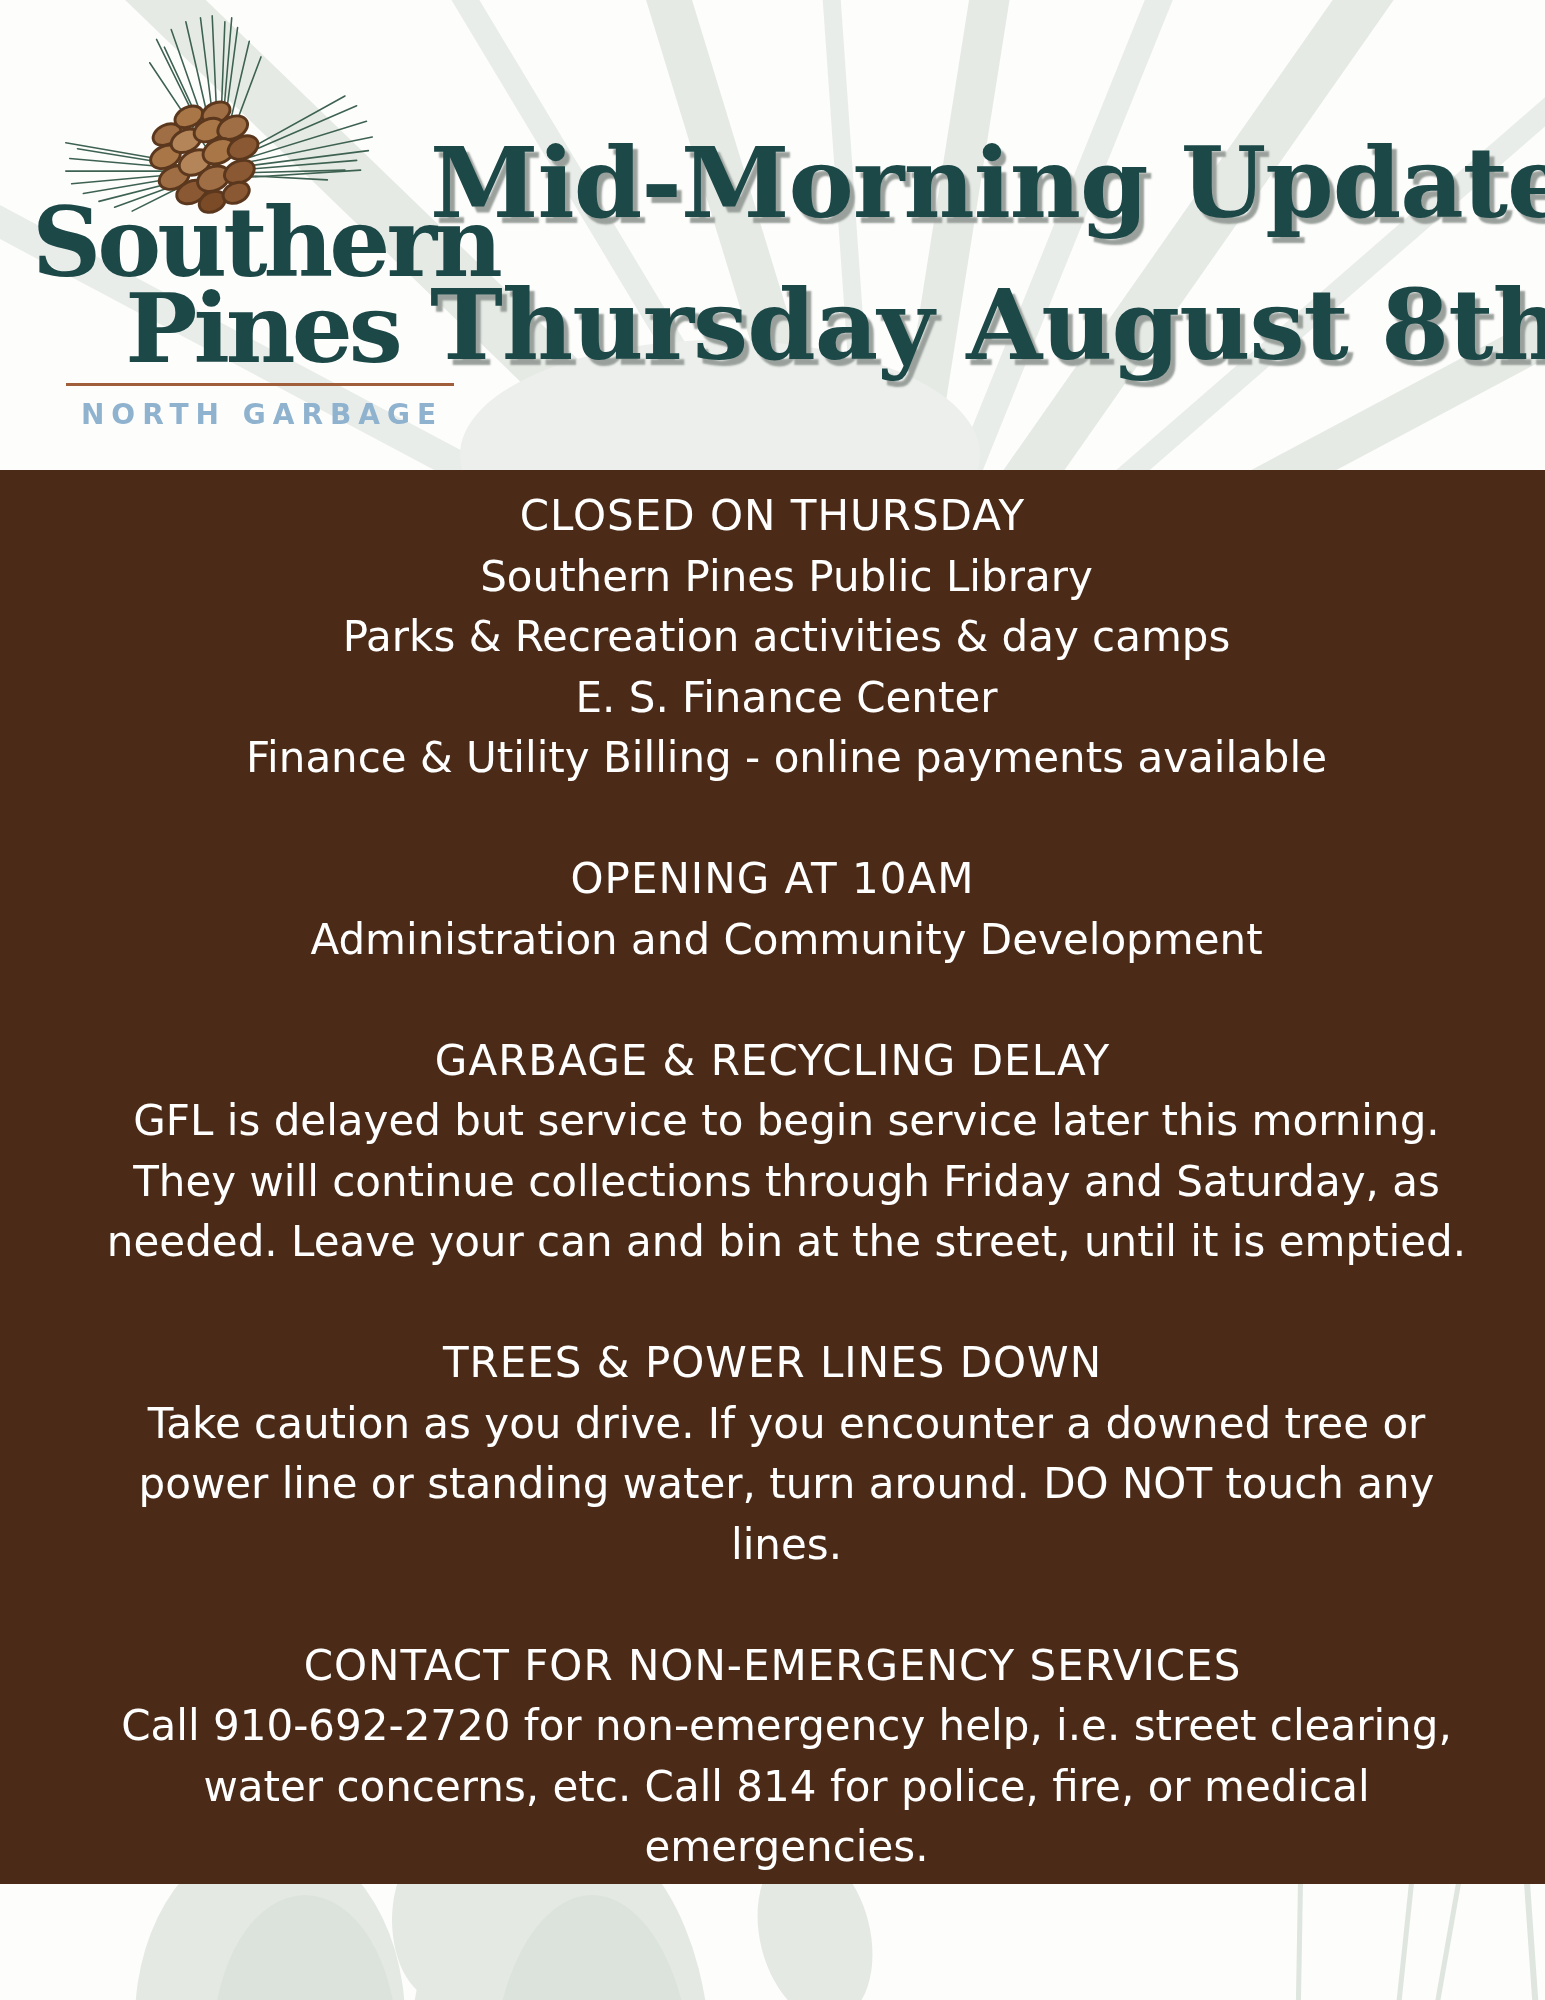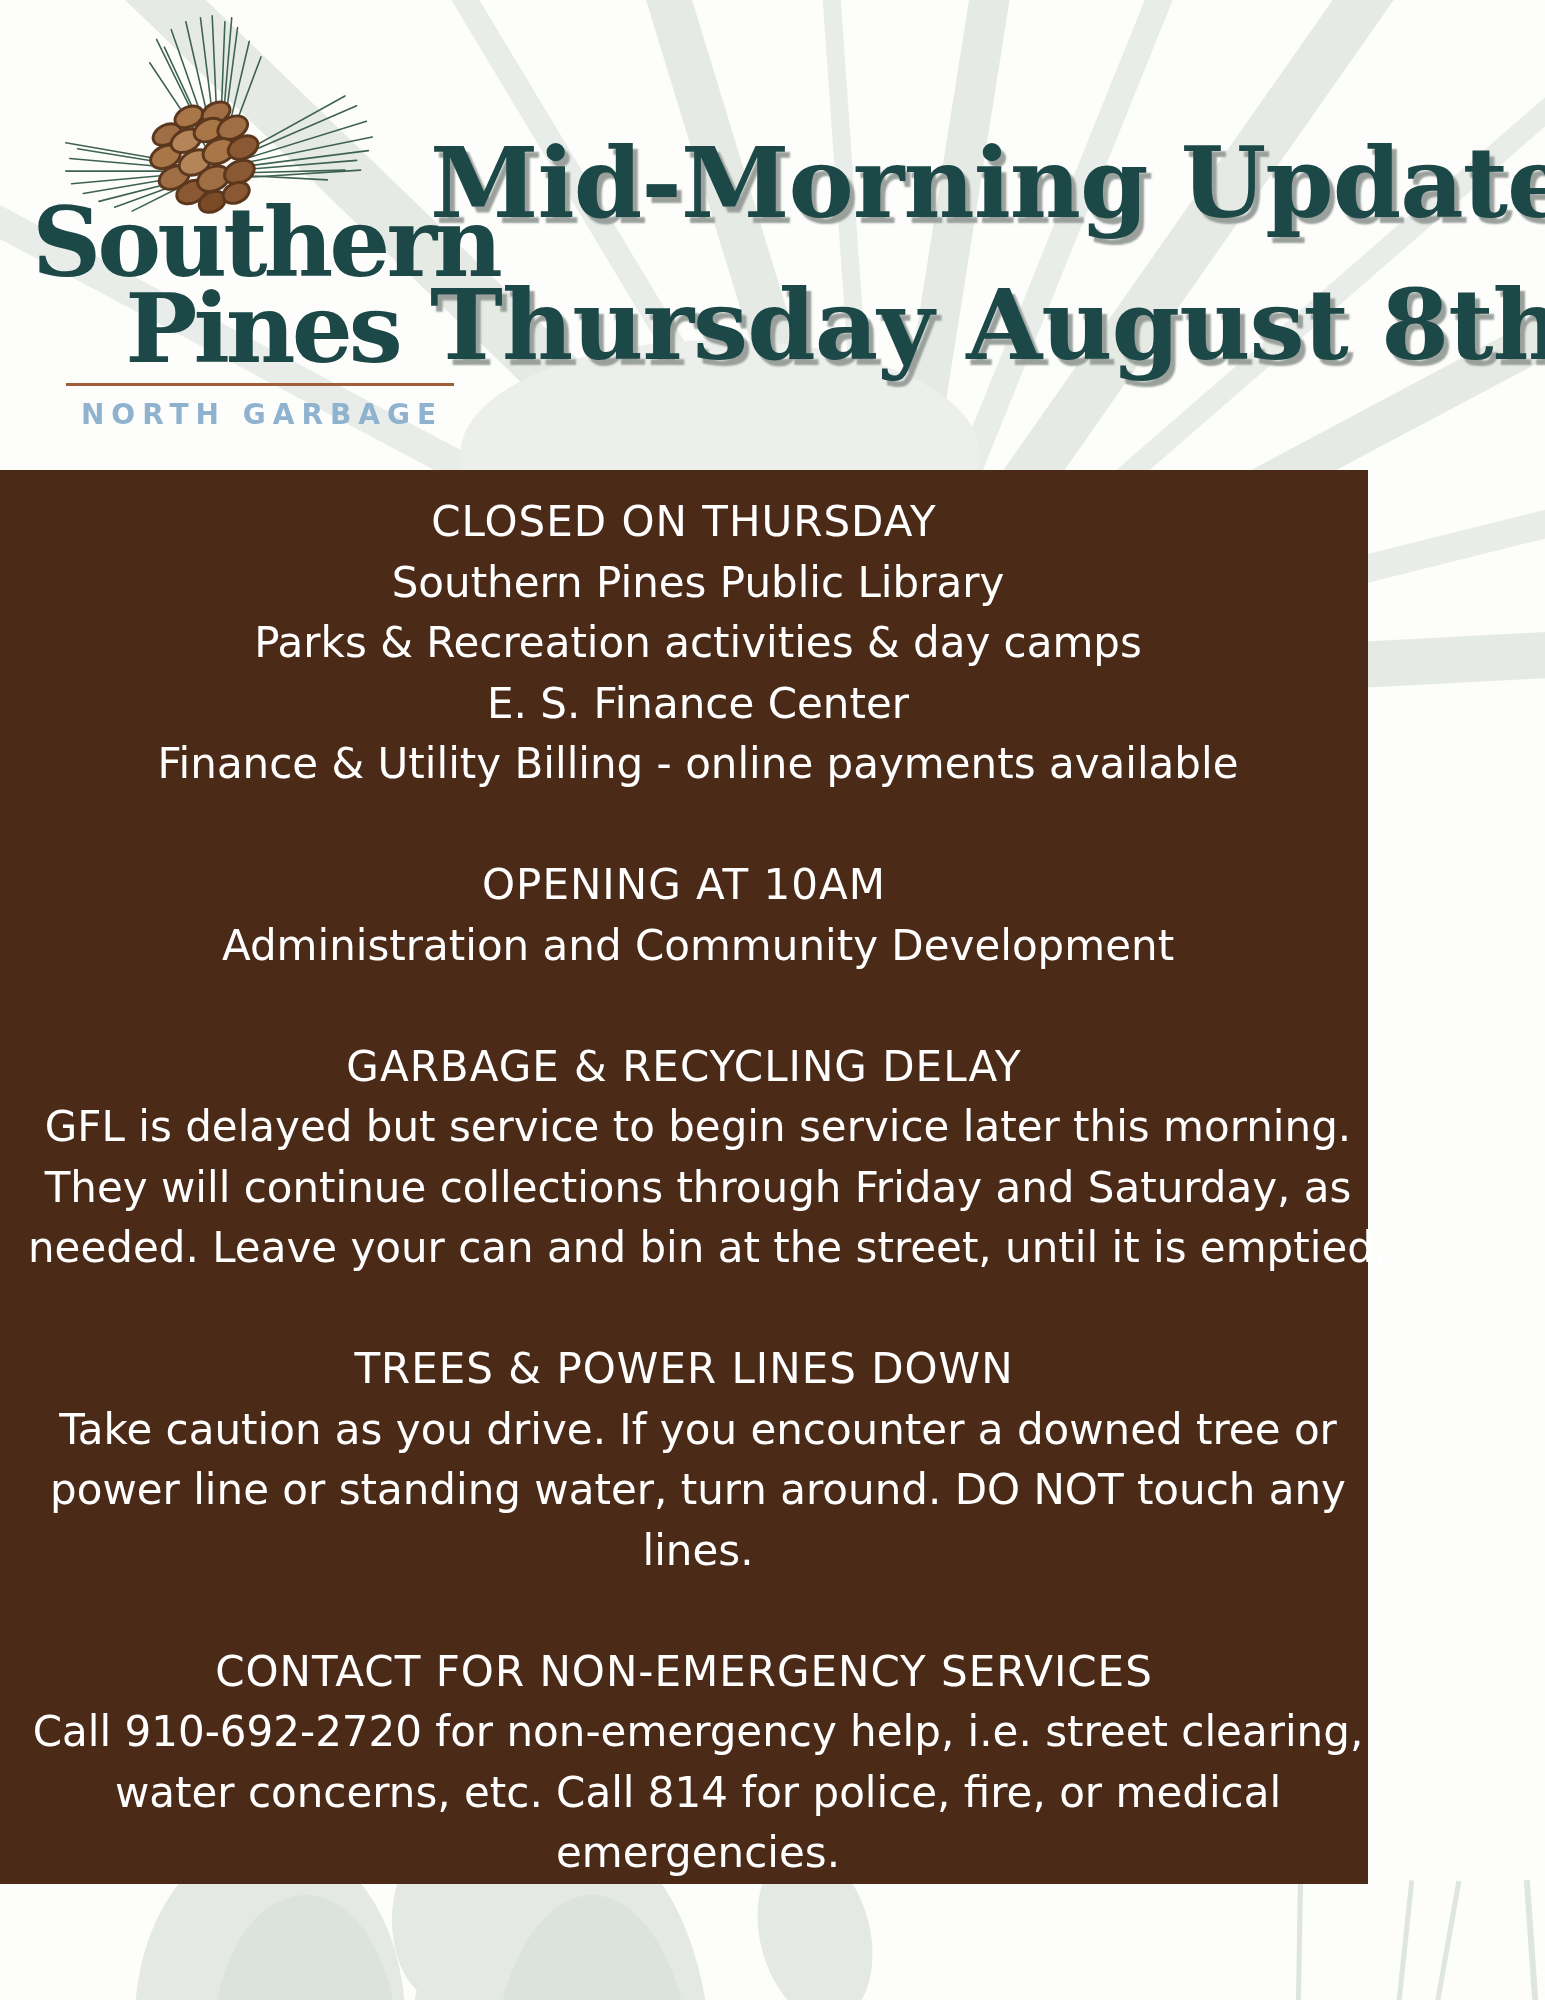--- a/index.html
+++ b/index.html
@@ -85,28 +85,28 @@
   }
   .title-line{
     line-height:142px;
     white-space:nowrap;
     text-shadow:5px 6px 2px var(--shadow);
   }
   
   .panel{
     position:absolute;
     left:0; top:470px;
-    width:1368px; height:1414px;
+    width:1545px; height:1414px;
     background:var(--brown);
     z-index:3;
     color:#ffffff;
     text-align:center;
     font-size:42px;
     line-height:60.5px;
-    padding-top:22px;
+    padding-top:16px;
   }
   .panel section{margin-bottom:60.5px;}
   .panel .h{letter-spacing:1px;}
   .panel .l{white-space:nowrap;margin-left:28px;}
 </style>
 </head>
 <body>
 
 <div class="page">
 

